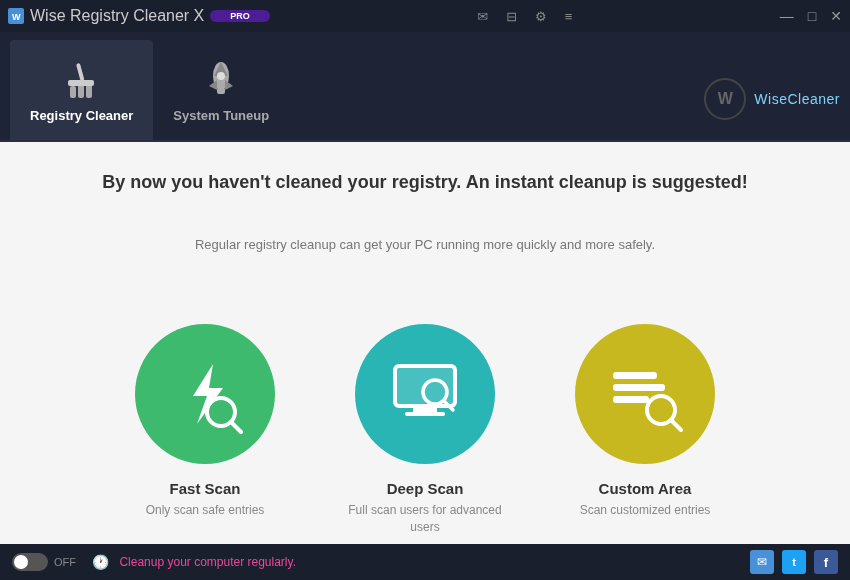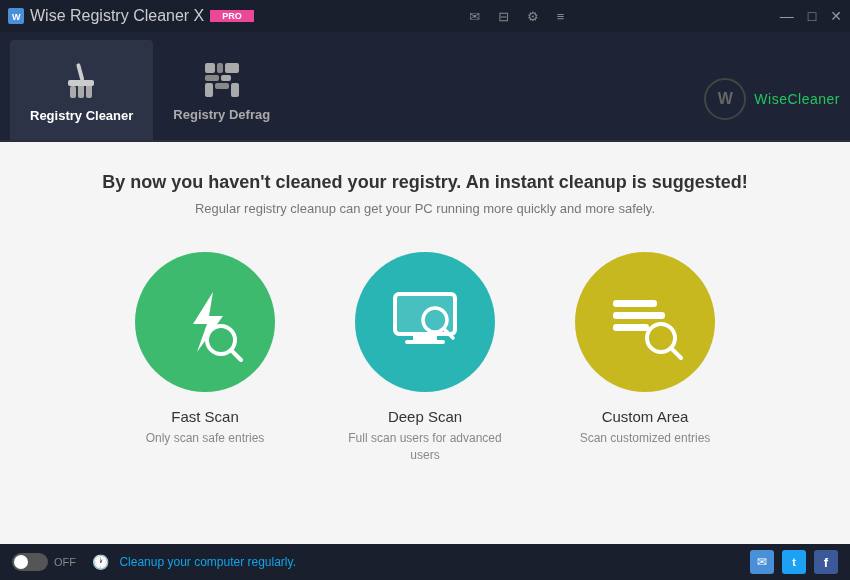--- a/index.html
+++ b/index.html
@@ -29,26 +29,26 @@
     }
     .titlebar-icon {
       width: 16px;
       height: 16px;
       background: #4a90d9;
       border-radius: 2px;
       display: flex; align-items: center; justify-content: center;
     }
     .titlebar-title { color: #ccc; font-size: 16px; }
     .pro-badge {
-      background: #ec4899;
+      background: #4c1d95;
       color: #fff;
       font-size: 9px;
       font-weight: bold;
-      padding: 1px 12px;
-      border-radius: 0;
+      padding: 1px 20px;
+      border-radius: 6px;
     }
     .titlebar-controls {
       display: flex;
       align-items: center;
       gap: 14px;
     }
     .titlebar-controls span {
       cursor: pointer;
       font-size: 14px;
       color: #999;
@@ -106,31 +106,32 @@
       height: 42px;
       border-radius: 50%;
       border: 2px solid #444;
       display: flex;
       align-items: center;
       justify-content: center;
       font-size: 16px;
       font-weight: bold;
       color: #666;
     }
-    .wc-text { color: #22c55e; font-size: 14px; letter-spacing: 0.5px; }
+    .wc-text { color: #7dd3fc; font-size: 14px; letter-spacing: 0.5px; }
 
     
     .main-content {
       background: #f5f5f5;
       flex: 1;
       display: flex;
       flex-direction: column;
       align-items: center;
       padding: 30px 20px 20px;
       height: calc(580px - 32px - 110px - 36px);
+      gap: 36px;
     }
     .headline {
       font-size: 18px;
       font-weight: 700;
       color: #333;
       text-align: center;
       margin-bottom: 8px;
     }
     .subline {
       font-size: 13px;
@@ -162,21 +163,21 @@
       justify-content: center;
       margin-bottom: 16px;
       transition: transform 0.1s;
     }
     .scan-circle.green { background: #3dba6e; }
     .scan-circle.teal { background: #2ab5b5; }
     .scan-circle.yellow { background: #c8b820; }
 
     .scan-card-title {
       font-size: 15px;
-      font-weight: 400;
+      font-weight: 700;
       color: #333;
       margin-bottom: 5px;
     }
     .scan-card-desc {
       font-size: 12px;
       color: #888;
       text-align: center;
       line-height: 1.4;
     }
 
@@ -199,21 +200,21 @@
       padding: 2px;
       cursor: pointer;
     }
     .toggle-knob {
       width: 14px;
       height: 14px;
       border-radius: 50%;
       background: #fff;
     }
     .footer-msg {
-      color: #0ea5e9;
+      color: #ec4899;
       font-size: 12px;
       flex: 1;
     }
     .footer-icons {
       display: flex;
       gap: 8px;
     }
     .footer-icon-btn {
       width: 24px;
       height: 24px;
@@ -269,37 +270,35 @@
         <rect x="10" y="28" width="6" height="12" rx="2" fill="#aaa"></rect>
         <rect x="18" y="26" width="6" height="14" rx="2" fill="#aaa"></rect>
         <rect x="26" y="24" width="6" height="16" rx="2" fill="#aaa"></rect>
         <rect x="8" y="22" width="26" height="6" rx="2" fill="#ccc"></rect>
         <rect x="16" y="6" width="4" height="18" rx="2" transform="rotate(-15 16 6)" fill="#ccc"></rect>
       </svg>
     </div>
     <span class="nav-tab-label">Registry Cleaner</span>
   </div>
 
-
   <div class="nav-tab">
     <div class="nav-tab-icon icon-svg">
 
-      <svg width="42" height="42" viewBox="0 0 42 42" fill="none">
-        <rect x="4" y="4" width="10" height="10" rx="2" fill="#aaa"></rect>
-        <rect x="16" y="4" width="6" height="10" rx="2" fill="#888"></rect>
-        <rect x="24" y="4" width="14" height="10" rx="2" fill="#aaa"></rect>
-        <rect x="4" y="16" width="14" height="6" rx="2" fill="#888"></rect>
-        <rect x="20" y="16" width="10" height="6" rx="2" fill="#aaa"></rect>
-        <rect x="4" y="24" width="8" height="14" rx="2" fill="#aaa"></rect>
-        <rect x="14" y="24" width="14" height="6" rx="2" fill="#888"></rect>
-        <rect x="30" y="24" width="8" height="14" rx="2" fill="#aaa"></rect>
+      <svg width="40" height="44" viewBox="0 0 40 44" fill="none">
+        <ellipse cx="20" cy="18" rx="8" ry="14" fill="#aaa"></ellipse>
+        <polygon points="20,4 13,18 27,18" fill="#888"></polygon>
+        <polygon points="8,28 16,22 16,32" fill="#888"></polygon>
+        <polygon points="32,28 24,22 24,32" fill="#888"></polygon>
+        <ellipse cx="20" cy="18" rx="4" ry="4" fill="#ddd"></ellipse>
+        <rect x="16" y="30" width="8" height="6" rx="2" fill="#aaa"></rect>
       </svg>
     </div>
-    <span class="nav-tab-label">Registry Defrag</span>
-  </div>
+    <span class="nav-tab-label">System Tuneup</span>
+  </div>
+
 
   <div class="wisecleaner-logo">
     <div class="wc-circle">
       <span>W</span>
     </div>
     <span class="wc-text">WiseCleaner</span>
   </div>
 </div>
 
 <div class="main-content">

